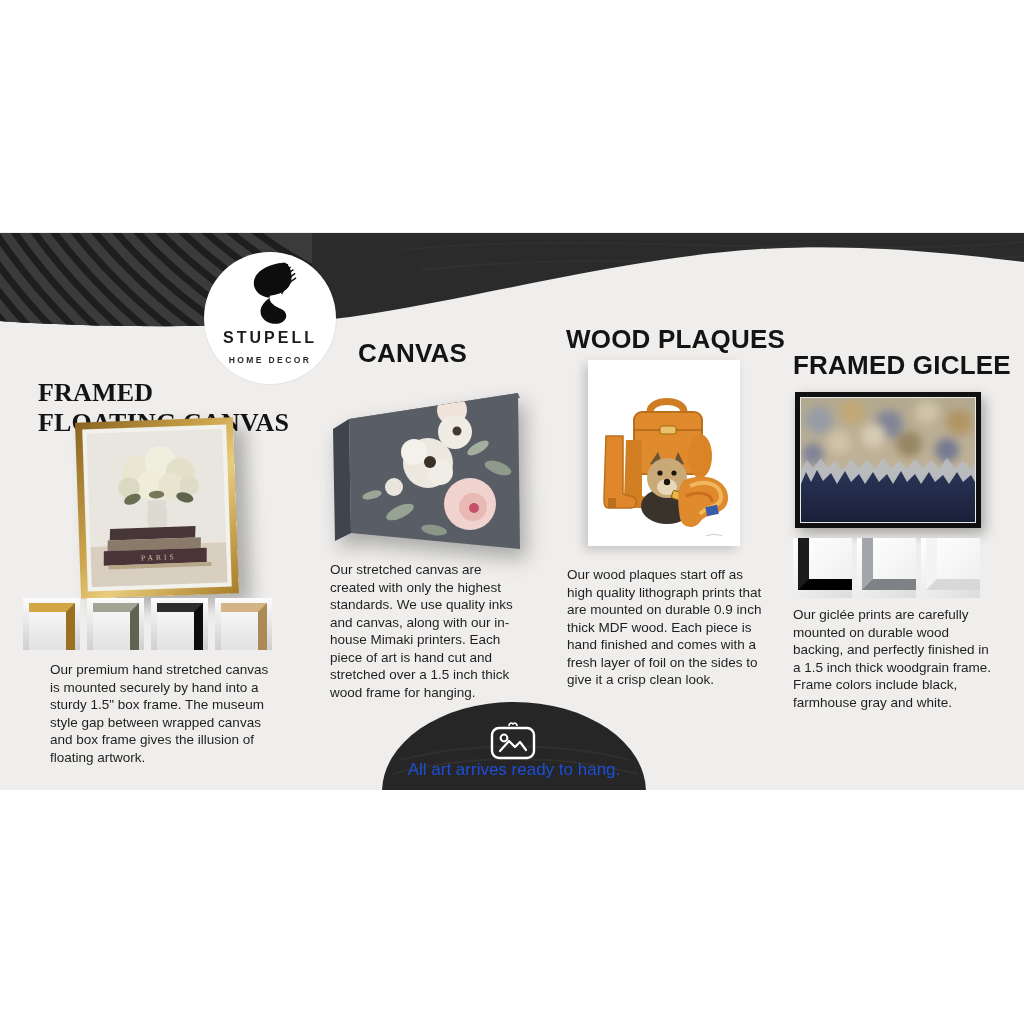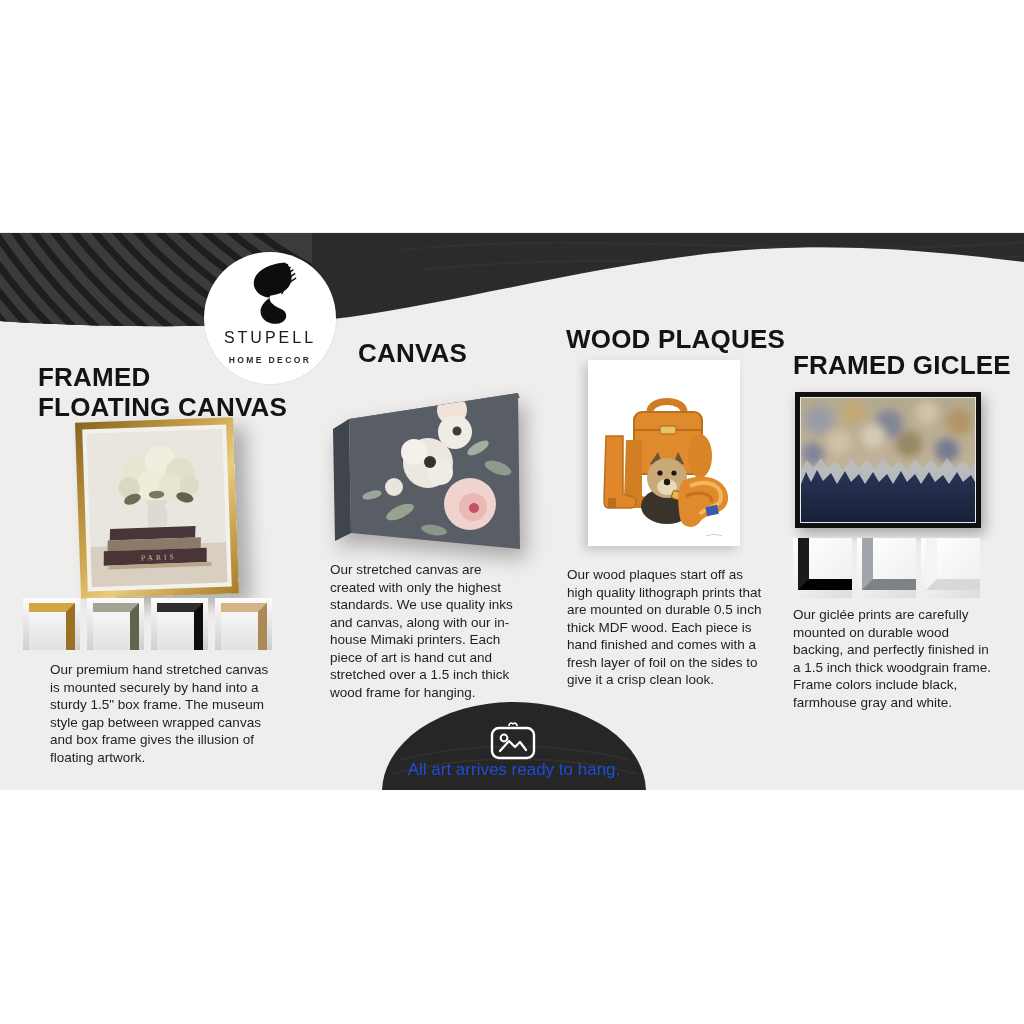--- a/index.html
+++ b/index.html
@@ -7,21 +7,21 @@
         font-family:"Liberation Sans",sans-serif;}
   .abs{position:absolute;}
 
   .bg-gray{left:0;top:232px;width:1024px;height:558px;background:#efeeec;z-index:1;}
   .band-svg{left:0;top:0;width:1024px;height:420px;z-index:2;}
 
   .logo-circle{left:204px;top:252px;width:132px;height:132px;border-radius:50%;
                background:#ffffff;z-index:4;display:flex;flex-direction:column;
                align-items:center;justify-content:flex-start;box-shadow:0 0 0 1px rgba(0,0,0,0.04);}
   .logo-mark{margin-top:9px;width:54px;height:66px;}
-  .logo-name{font-weight:400;font-size:16px;letter-spacing:3px;color:#1b1b1b;margin-top:2px;}
+  .logo-name{font-weight:700;font-size:16px;letter-spacing:3px;color:#1b1b1b;margin-top:2px;}
   .logo-sub{font-size:8.5px;letter-spacing:2.4px;color:#2a2a2a;margin-top:8px;font-weight:700;}
 
   .col-title{z-index:5;margin:0;font-weight:800;font-size:26px;line-height:1.17;
              letter-spacing:.2px;color:#141414;white-space:nowrap;}
   .col-title span{display:block;}
   .para{z-index:5;font-size:13.5px;line-height:1.3;color:#1f1f1f;}
 
   
   .float-frame{left:78px;top:420px;width:158px;height:176px;z-index:5;
                transform:rotate(-2deg);background:linear-gradient(135deg,#8a6420,#caa24a 40%,#e8cc7d 60%,#a87c28);
@@ -120,21 +120,21 @@
         <path d="M53,6 C43,12 36,20 34,29"></path>
         <path d="M56,9 C46,15 39,23 37,32"></path>
         <path d="M58,13 C49,19 42,26 40,34"></path>
         <path d="M59,18 C51,23 45,29 43,36"></path>
       </g>
     </svg>
     <div class="logo-name">STUPELL</div>
     <div class="logo-sub">HOME DECOR</div>
   </div>
 
-  <h2 class="abs col-title" style="left:38px;top:362px;">
+  <h2 class="abs col-title" style="left:38px;top:378px;font-family:Liberation Serif, serif;">
     <span>FRAMED</span>
     <span>FLOATING CANVAS</span>
   </h2>
 
   <div class="abs float-frame">
     <div class="float-gap">
       <svg class="float-art" viewBox="0 0 140 160" preserveAspectRatio="none">
         <rect width="140" height="160" fill="#e9e6e0"></rect>
         <rect y="118" width="140" height="42" fill="#d9cfc0"></rect>
 
@@ -252,21 +252,21 @@
       <g>
         <path d="M96,120 C120,110 142,122 140,140 C138,156 118,152 112,162 C106,170 94,168 92,158 C90,146 88,128 96,120 Z" fill="#e08a2e"></path>
         <path d="M102,126 C120,118 134,126 133,138 C132,148 118,146 112,154" fill="none" stroke="#f2b75c" stroke-width="4"></path>
         <path d="M98,136 C112,130 124,134 124,142" fill="none" stroke="#c96f1f" stroke-width="3"></path>
         <rect x="118" y="146" width="12" height="9" fill="#3a5ba8" transform="rotate(-12 124 150)"></rect>
       </g>
       <path d="M118,176 q8,-3 16,0" stroke="#c9c9c9" stroke-width="1.2" fill="none"></path>
     </svg>
   </div>
 
-  <div class="abs para" style="left:567px;top:566px;width:196px;">Our wood plaques start off as high quality lithograph prints that are mounted on durable 0.5 inch thick MDF wood. Each piece is hand finished and comes with a fresh layer of foil on the sides to give it a crisp clean look.</div>
+  <div class="abs para" style="left:567px;top:566px;width:196px;">Our wood plaques start off as high quality lithograph prints that are mounted on durable 0.9 inch thick MDF wood. Each piece is hand finished and comes with a fresh layer of foil on the sides to give it a crisp clean look.</div>
 
   <h2 class="abs col-title" style="left:793px;top:350px;">
     <span>FRAMED GICLEE</span>
     <span></span>
   </h2>
 
   <div class="abs giclee-frame">
     <div class="giclee-inner">
       <svg viewBox="0 0 174 124" preserveAspectRatio="none">
         <defs>

